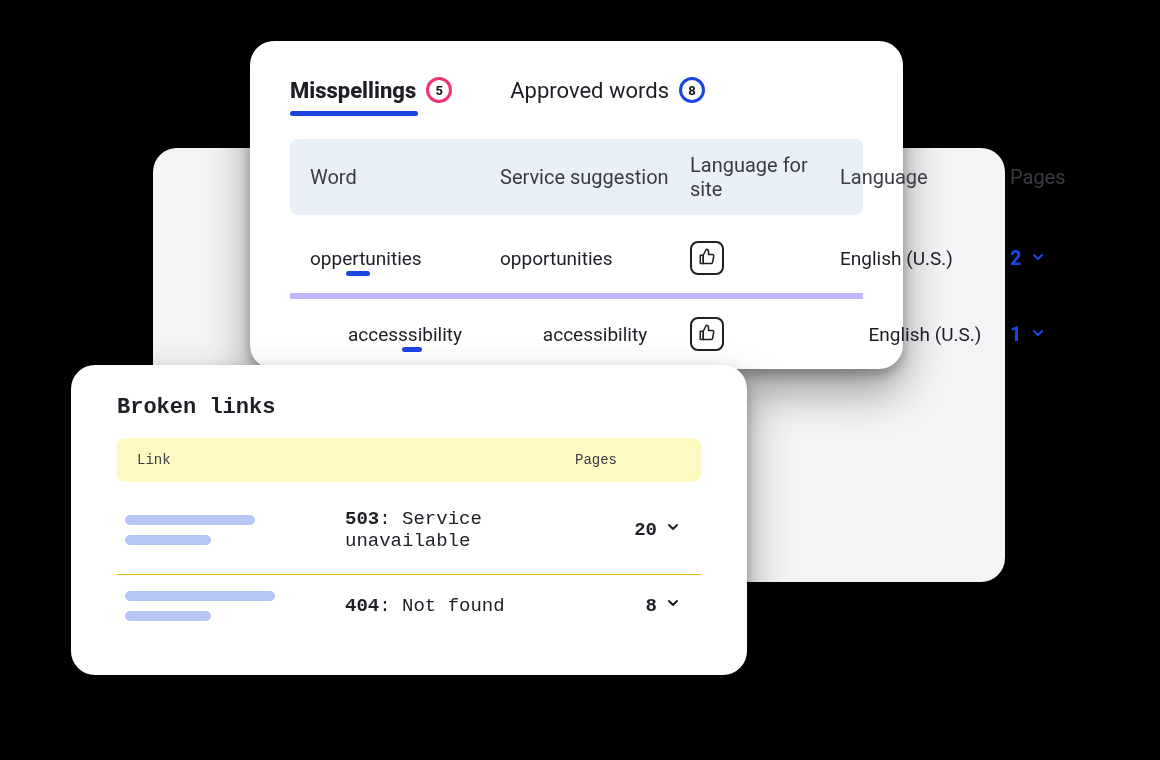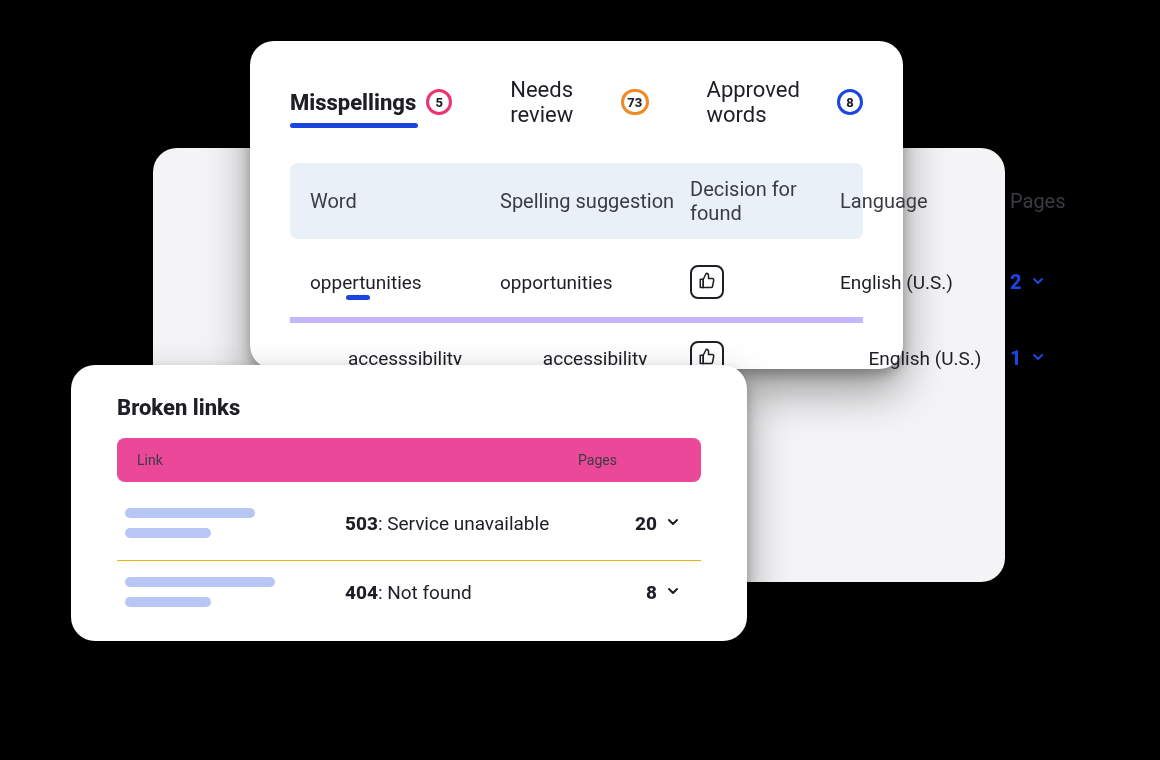--- a/index.html
+++ b/index.html
@@ -140,37 +140,38 @@
     font-size: 20px;
   }
   .pages-cell svg { width: 16px; height: 16px; }
 
   
   .card-bottom {
     position: absolute;
     left: 71px;
     top: 365px;
     width: 676px;
-    height: 276px;
+    height: 310px;
     background: #fff;
     border-radius: 24px;
     box-shadow: 0 22px 44px rgba(0,0,0,0.38), 0 6px 12px rgba(0,0,0,0.25);
     padding: 30px 46px 0 46px;
+    font-family: Liberation Mono, monospace;
   }
   .card-title {
     font-size: 22px;
     font-weight: 800;
     color: #1e1e26;
     margin-bottom: 18px;
   }
   .thead2 {
     display: grid;
     grid-template-columns: 220px 260px 1fr;
     align-items: center;
-    background: #ec4899;
+    background: #fef9c3;
     border-radius: 8px;
     padding: 14px 20px;
     font-size: 14px;
     color: #3b3b43;
     margin-bottom: 10px;
   }
   .thead2 .pages { text-align: right; }
 
   .row2 {
     display: grid;
@@ -205,33 +206,29 @@
 <div class="bg-card"></div>
 
 <div class="card-top">
 
   <div class="tabs">
     <div class="tab active">
       <span class="tab-label">Misspellings</span>
       <span class="badge pink">5</span>
     </div>
     <div class="tab">
-      <span class="tab-label">Needs review</span>
-      <span class="badge orange">73</span>
-    </div>
-    <div class="tab">
       <span class="tab-label">Approved words</span>
       <span class="badge blue">8</span>
     </div>
   </div>
 
   <div class="thead">
     <div>Word</div>
-    <div>Spelling suggestion</div>
-    <div>Decision for found</div>
+    <div>Service suggestion</div>
+    <div>Language for site</div>
     <div>Language</div>
     <div class="pages">Pages</div>
   </div>
 
   <div class="row">
     <div>
       <span class="word">
         <span>oppertunities</span>
         <span class="underline" style="left:36px; width:24px;"></span>
       </span>

